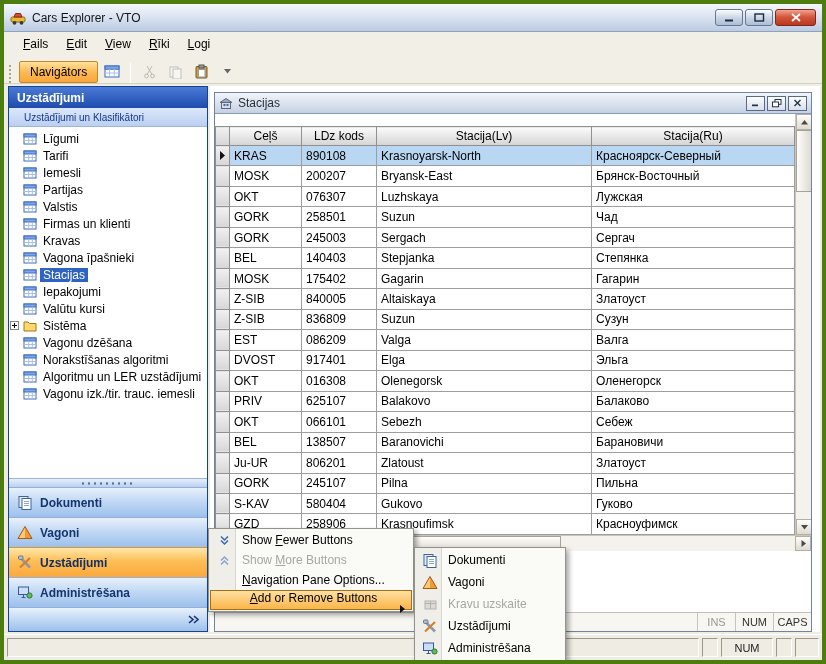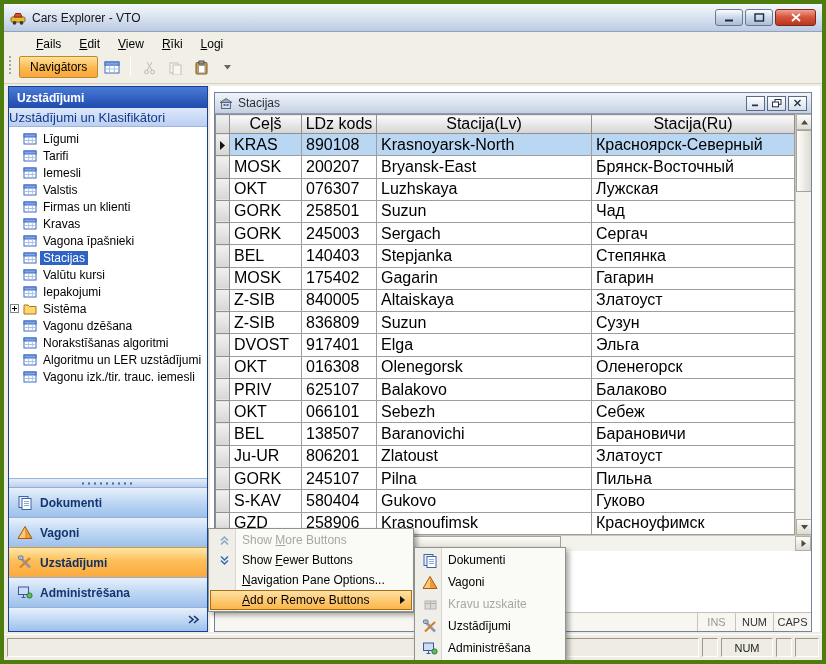--- a/index.html
+++ b/index.html
@@ -9,57 +9,57 @@
   u{text-decoration:underline;}
 
   
   .titlebar{height:28px;display:flex;align-items:center;padding:0 6px;background:linear-gradient(#F4F8FC,#D6E0EF 55%,#BCCBE2);border-bottom:1px solid #8FA3BE;}
   .title-text{margin-left:6px;color:#14161A;}
   .win-buttons{margin-left:auto;display:flex;gap:2px;}
   .win-btn{width:28px;height:17px;border:1px solid #66788F;border-radius:3px;background:linear-gradient(#FBFDFE,#CBD7E7 50%,#ACBED7);display:inline-flex;align-items:center;justify-content:center;}
   .win-btn.close{width:41px;background:linear-gradient(#F2A röt492,#D6573E 45%,#B8371E);background:linear-gradient(#F0A392,#D6573E 45%,#B8371E);border-color:#7E2716;}
 
   
-  .menubar{height:24px;display:flex;align-items:center;background:#F1EFE6;padding-left:23px;text-align:center;}
+  .menubar{height:24px;display:flex;align-items:center;background:#F1EFE6;padding-left:10px;text-align:center;}
   .menu-item{padding:3px 9px;}
-  .toolbar{height:28px;display:flex;align-items:flex-start;background:#F1EFE6;border-bottom:1px solid #D4D0C2;padding-left:5px;gap:2px;}
+  .toolbar{height:28px;display:flex;align-items:flex-end;background:#F1EFE6;border-bottom:1px solid #D4D0C2;padding-left:5px;gap:2px;}
   .tb-grip{width:4px;height:18px;border-left:2px dotted #A9A494;margin-right:4px;}
   .nav-toggle{font-family:inherit;font-size:12px;display:inline-flex;align-items:center;padding:3px 10px;border:1px solid #C08A2C;border-radius:2px;background:linear-gradient(#FFE19B,#FCB84E 55%,#F9A63C);cursor:default;}
   .tb-btn{width:24px;height:23px;display:inline-flex;align-items:center;justify-content:center;}
   .tb-btn.disabled{opacity:.45;}
   .tb-sep{width:1px;height:20px;background:#C6C2B4;border-right:1px solid #FFFFFF;margin:0 4px;}
 
   
   .content{position:absolute;top:80px;left:0;right:0;bottom:26px;display:flex;gap:2px;padding:2px 2px 2px 4px;background:#EFEDE3;}
 
   
   .navpane{width:200px;display:flex;flex-direction:column;border:1px solid #16428E;background:#fff;}
   .np-header{height:21px;flex:none;background:linear-gradient(#4A7AD8,var(--nav-header-blue,#1E4BAC));color:#fff;font-weight:bold;display:flex;align-items:center;padding:0 8px;}
-  .np-subheader{height:19px;flex:none;background:linear-gradient(#DCE7FA,#BCCFF2);color:#123A8A;font-size:13px;display:flex;align-items:center;padding:0 0;border-bottom:1px solid #9DB6DE;}
+  .np-subheader{height:19px;flex:none;background:linear-gradient(#DCE7FA,#BCCFF2);color:#123A8A;font-size:10px;display:flex;align-items:center;padding:0 15px;border-bottom:1px solid #9DB6DE;}
   .np-tree{flex:1;min-height:0;overflow:hidden;padding-top:3px;background:#fff;}
   .tree-item{display:flex;align-items:center;height:17px;white-space:nowrap;}
   .tree-item .exp{width:14px;flex:none;display:inline-flex;justify-content:center;}
   .tree-item .icon{margin-right:3px;}
   .tree-label{padding:0 3px;}
   .tree-item.selected .tree-label{background:var(--selection-blue,#2E63C4);color:#fff;}
   .np-gripper{height:9px;flex:none;background:linear-gradient(#E6EFFB,#BBD1F0);border-top:1px solid #98B4DC;display:flex;align-items:center;justify-content:center;}
   .np-gripper .dots{width:56px;height:5px;background-image:radial-gradient(circle,#51709F 1px,rgba(0,0,0,0) 1.3px);background-size:6px 5px;}
   .nav-button{height:30px;flex:none;display:flex;align-items:center;gap:7px;padding:0 8px;font-weight:bold;color:#15356E;background:linear-gradient(#E8F1FC,#C2D9F4 45%,#9CC0EC);border-top:1px solid #94B0D8;}
   .nav-button.selected{background:linear-gradient(#FFE7A6,#FDBE58 45%,var(--accent-orange,#FBA93C));border-top-color:#D09A36;color:#123062;}
   .np-bottom{height:24px;flex:none;background:linear-gradient(#E8F1FC,#9CC0EC);border-top:1px solid #94B0D8;display:flex;align-items:center;justify-content:flex-end;padding-right:7px;}
 
   
   .main{flex:1;position:relative;background:#fff;}
   .child{position:absolute;left:4px;top:6px;width:598px;height:540px;border:1px solid #7283A0;background:#fff;display:flex;flex-direction:column;}
   .child-titlebar{height:21px;flex:none;display:flex;align-items:center;gap:5px;padding:0 4px;background:linear-gradient(#F1F5FA,#C5D1E3);border-bottom:1px solid #8A9AB4;color:#2A2F38;}
   .child-buttons{margin-left:auto;display:flex;gap:2px;}
   .child-btn{width:19px;height:15px;border:1px solid #5A6A84;background:linear-gradient(#FDFEFE,#D8E0EC);display:inline-flex;align-items:center;justify-content:center;}
 
   .grid-wrap{flex:none;display:flex;height:421px;overflow:hidden;}
-  table.grid{border-collapse:collapse;table-layout:fixed;width:579px;flex:none;font-size:16px;}
+  table.grid{border-collapse:collapse;table-layout:fixed;width:579px;flex:none;font-size:12px;margin-top:12px;}
   table.grid th{height:19px;padding:0 2px;font-weight:normal;text-align:center;background:linear-gradient(#FBFBFB,#D4D4D4);border:1px solid #909090;overflow:hidden;white-space:nowrap;}
   table.grid td{height:19px;padding:0 4px;border:1px solid #9E9E9E;overflow:hidden;white-space:nowrap;background:#fff;}
   table.grid td.ind,table.grid th.ind{background:linear-gradient(#F1F1F1,#D6D6D6);border-color:#909090;padding:0;text-align:center;}
   tr.selected td{background:#B9D7F3;}
   tr.selected td.ind{background:linear-gradient(#F1F1F1,#D6D6D6);}
   col.c-ind{width:14px;} col.c-0{width:72px;} col.c-1{width:75px;} col.c-2{width:215px;} col.c-3{width:203px;}
 
   .vscroll{width:17px;flex:none;display:flex;flex-direction:column;background:#F3F2EC;border-left:1px solid #C9C5B8;}
   .scroll-btn{flex:none;display:inline-flex;align-items:center;justify-content:center;background:linear-gradient(#FDFDFC,#DEDBD1);border:1px solid #B3AFA1;}
   .vscroll .scroll-btn{height:16px;width:100%;}
@@ -79,21 +79,21 @@
   .sb-panel{border:1px solid;border-color:#9C988C #FFFFFF #FFFFFF #9C988C;display:inline-flex;align-items:center;justify-content:center;font-size:11px;color:#222;}
   .sb-panel.flex{flex:1;} .sb-panel.w16{width:16px;} .sb-panel.w52{width:52px;} .sb-panel.w24{width:24px;}
 
   
   .popup{position:absolute;left:204px;top:524px;width:206px;z-index:50;border:1px solid #92928C;box-shadow:3px 3px 5px rgba(0,0,0,.35);padding:1px;background:linear-gradient(90deg,#EFEEE8 0px,#EFEEE8 26px,#D8D6CE 26px,#D8D6CE 27px,#FAFAF7 27px);}
   .popup-item{height:20px;display:flex;align-items:center;border:1px solid transparent;}
   .popup-item .icon-cell{width:26px;flex:none;display:inline-flex;justify-content:center;}
   .popup-item .pi-label{padding-left:5px;white-space:nowrap;}
   .popup-item.disabled .pi-label{color:#A6A6A2;}
   .popup-item.disabled .icon{opacity:.55;}
-  .popup-item.highlight{background:linear-gradient(#FFE0A2,#FBB54A);border-color:#A56E18;}
+  .popup-item.highlight{background:linear-gradient(#FFE0A2,#FBB54A);border-color:#A56E18;flex-direction:column;}
   .sub-arrow{margin-left:auto;margin-right:6px;width:0;height:0;border-left:5px solid #111;border-top:4px solid transparent;border-bottom:4px solid transparent;}
   .popup.submenu{left:410px;top:543px;width:152px;}
   .popup.submenu .popup-item{height:22px;}
   .popup-item.disabled .icon.gray{filter:grayscale(1);opacity:.45;}
 </style>
 </head>
 <body>
 
 <div class="window">
 
@@ -232,20 +232,31 @@
           </div>
           <div class="tree-item">
             <span class="exp"></span>
             <span class="icon">
               <svg width="14" height="14">
                 <rect x="1" y="2" width="12" height="10" fill="#FFFFFF" stroke="#3F6BBF"></rect>
                 <rect x="1" y="2" width="12" height="3" fill="#7FA7E8" stroke="#3F6BBF"></rect>
                 <path d="M5.7 5 V12 M9.3 5 V12 M1 8.5 H13" stroke="#A8C0E8" fill="none"></path>
               </svg>
             </span>
+            <span class="tree-label">Partijas</span>
+          </div>
+          <div class="tree-item">
+            <span class="exp"></span>
+            <span class="icon">
+              <svg width="14" height="14">
+                <rect x="1" y="2" width="12" height="10" fill="#FFFFFF" stroke="#3F6BBF"></rect>
+                <rect x="1" y="2" width="12" height="3" fill="#7FA7E8" stroke="#3F6BBF"></rect>
+                <path d="M5.7 5 V12 M9.3 5 V12 M1 8.5 H13" stroke="#A8C0E8" fill="none"></path>
+              </svg>
+            </span>
             <span class="tree-label">Valstis</span>
           </div>
           <div class="tree-item">
             <span class="exp"></span>
             <span class="icon">
               <svg width="14" height="14">
                 <rect x="1" y="2" width="12" height="10" fill="#FFFFFF" stroke="#3F6BBF"></rect>
                 <rect x="1" y="2" width="12" height="3" fill="#7FA7E8" stroke="#3F6BBF"></rect>
                 <path d="M5.7 5 V12 M9.3 5 V12 M1 8.5 H13" stroke="#A8C0E8" fill="none"></path>
               </svg>
@@ -287,32 +298,32 @@
           </div>
           <div class="tree-item">
             <span class="exp"></span>
             <span class="icon">
               <svg width="14" height="14">
                 <rect x="1" y="2" width="12" height="10" fill="#FFFFFF" stroke="#3F6BBF"></rect>
                 <rect x="1" y="2" width="12" height="3" fill="#7FA7E8" stroke="#3F6BBF"></rect>
                 <path d="M5.7 5 V12 M9.3 5 V12 M1 8.5 H13" stroke="#A8C0E8" fill="none"></path>
               </svg>
             </span>
+            <span class="tree-label">Iepakojumi</span>
+          </div>
+          <div class="tree-item">
+            <span class="exp"></span>
+            <span class="icon">
+              <svg width="14" height="14">
+                <rect x="1" y="2" width="12" height="10" fill="#FFFFFF" stroke="#3F6BBF"></rect>
+                <rect x="1" y="2" width="12" height="3" fill="#7FA7E8" stroke="#3F6BBF"></rect>
+                <path d="M5.7 5 V12 M9.3 5 V12 M1 8.5 H13" stroke="#A8C0E8" fill="none"></path>
+              </svg>
+            </span>
             <span class="tree-label">Valūtu kursi</span>
-          </div>
-          <div class="tree-item">
-            <span class="exp"></span>
-            <span class="icon">
-              <svg width="14" height="14">
-                <rect x="1" y="2" width="12" height="10" fill="#FFFFFF" stroke="#3F6BBF"></rect>
-                <rect x="1" y="2" width="12" height="3" fill="#7FA7E8" stroke="#3F6BBF"></rect>
-                <path d="M5.7 5 V12 M9.3 5 V12 M1 8.5 H13" stroke="#A8C0E8" fill="none"></path>
-              </svg>
-            </span>
-            <span class="tree-label">Iepakojumi</span>
           </div>
           <div class="tree-item">
             <span class="exp">
               <span class="icon">
                 <svg width="9" height="9">
                   <rect x="0.5" y="0.5" width="8" height="8" fill="#fff" stroke="#848484"></rect>
                   <path d="M2 4.5 H7 M4.5 2 V7" stroke="#000"></path>
                 </svg>
               </span>
             </span>
@@ -541,20 +552,27 @@
                 </tr>
                 <tr class="grid-row">
                   <td class="ind"></td>
                   <td>Z-SIB</td>
                   <td>836809</td>
                   <td>Suzun</td>
                   <td>Сузун</td>
                 </tr>
                 <tr class="grid-row">
                   <td class="ind"></td>
+                  <td>EST</td>
+                  <td>086209</td>
+                  <td>Valga</td>
+                  <td>Валга</td>
+                </tr>
+                <tr class="grid-row">
+                  <td class="ind"></td>
                   <td>DVOST</td>
                   <td>917401</td>
                   <td>Elga</td>
                   <td>Эльга</td>
                 </tr>
                 <tr class="grid-row">
                   <td class="ind"></td>
                   <td>OKT</td>
                   <td>016308</td>
                   <td>Olenegorsk</td>
@@ -662,39 +680,39 @@
 
   <div class="statusbar">
     <span class="sb-panel flex"></span>
     <span class="sb-panel w16"></span>
     <span class="sb-panel w52">NUM</span>
     <span class="sb-panel w16"></span>
     <span class="sb-panel w24"></span>
   </div>
 
   <div class="popup">
+      <div class="popup-item">
+        <span class="icon-cell">
+          <span class="icon">
+            <svg width="11" height="11" fill="none" stroke="#3A66B4" stroke-width="1.5">
+              <path d="M2 1.5 L5.5 5 L9 1.5 M2 5.5 L5.5 9 L9 5.5"></path>
+            </svg>
+          </span>
+        </span>
+        <span class="pi-label">Show <u>F</u>ewer Buttons</span>
+      </div>
       <div class="popup-item disabled">
         <span class="icon-cell">
           <span class="icon">
             <svg width="11" height="11" fill="none" stroke="#3A66B4" stroke-width="1.5">
               <path d="M2 5.5 L5.5 2 L9 5.5 M2 9.5 L5.5 6 L9 9.5"></path>
             </svg>
           </span>
         </span>
         <span class="pi-label">Show <u>M</u>ore Buttons</span>
-      </div>
-      <div class="popup-item">
-        <span class="icon-cell">
-          <span class="icon">
-            <svg width="11" height="11" fill="none" stroke="#3A66B4" stroke-width="1.5">
-              <path d="M2 1.5 L5.5 5 L9 1.5 M2 5.5 L5.5 9 L9 5.5"></path>
-            </svg>
-          </span>
-        </span>
-        <span class="pi-label">Show <u>F</u>ewer Buttons</span>
       </div>
       <div class="popup-item">
         <span class="icon-cell"></span>
         <span class="pi-label"><u>N</u>avigation Pane Options...</span>
       </div>
       <div class="popup-item highlight">
         <span class="icon-cell"></span>
         <span class="pi-label"><u>A</u>dd or Remove Buttons</span>
         <span class="sub-arrow"></span>
       </div>

